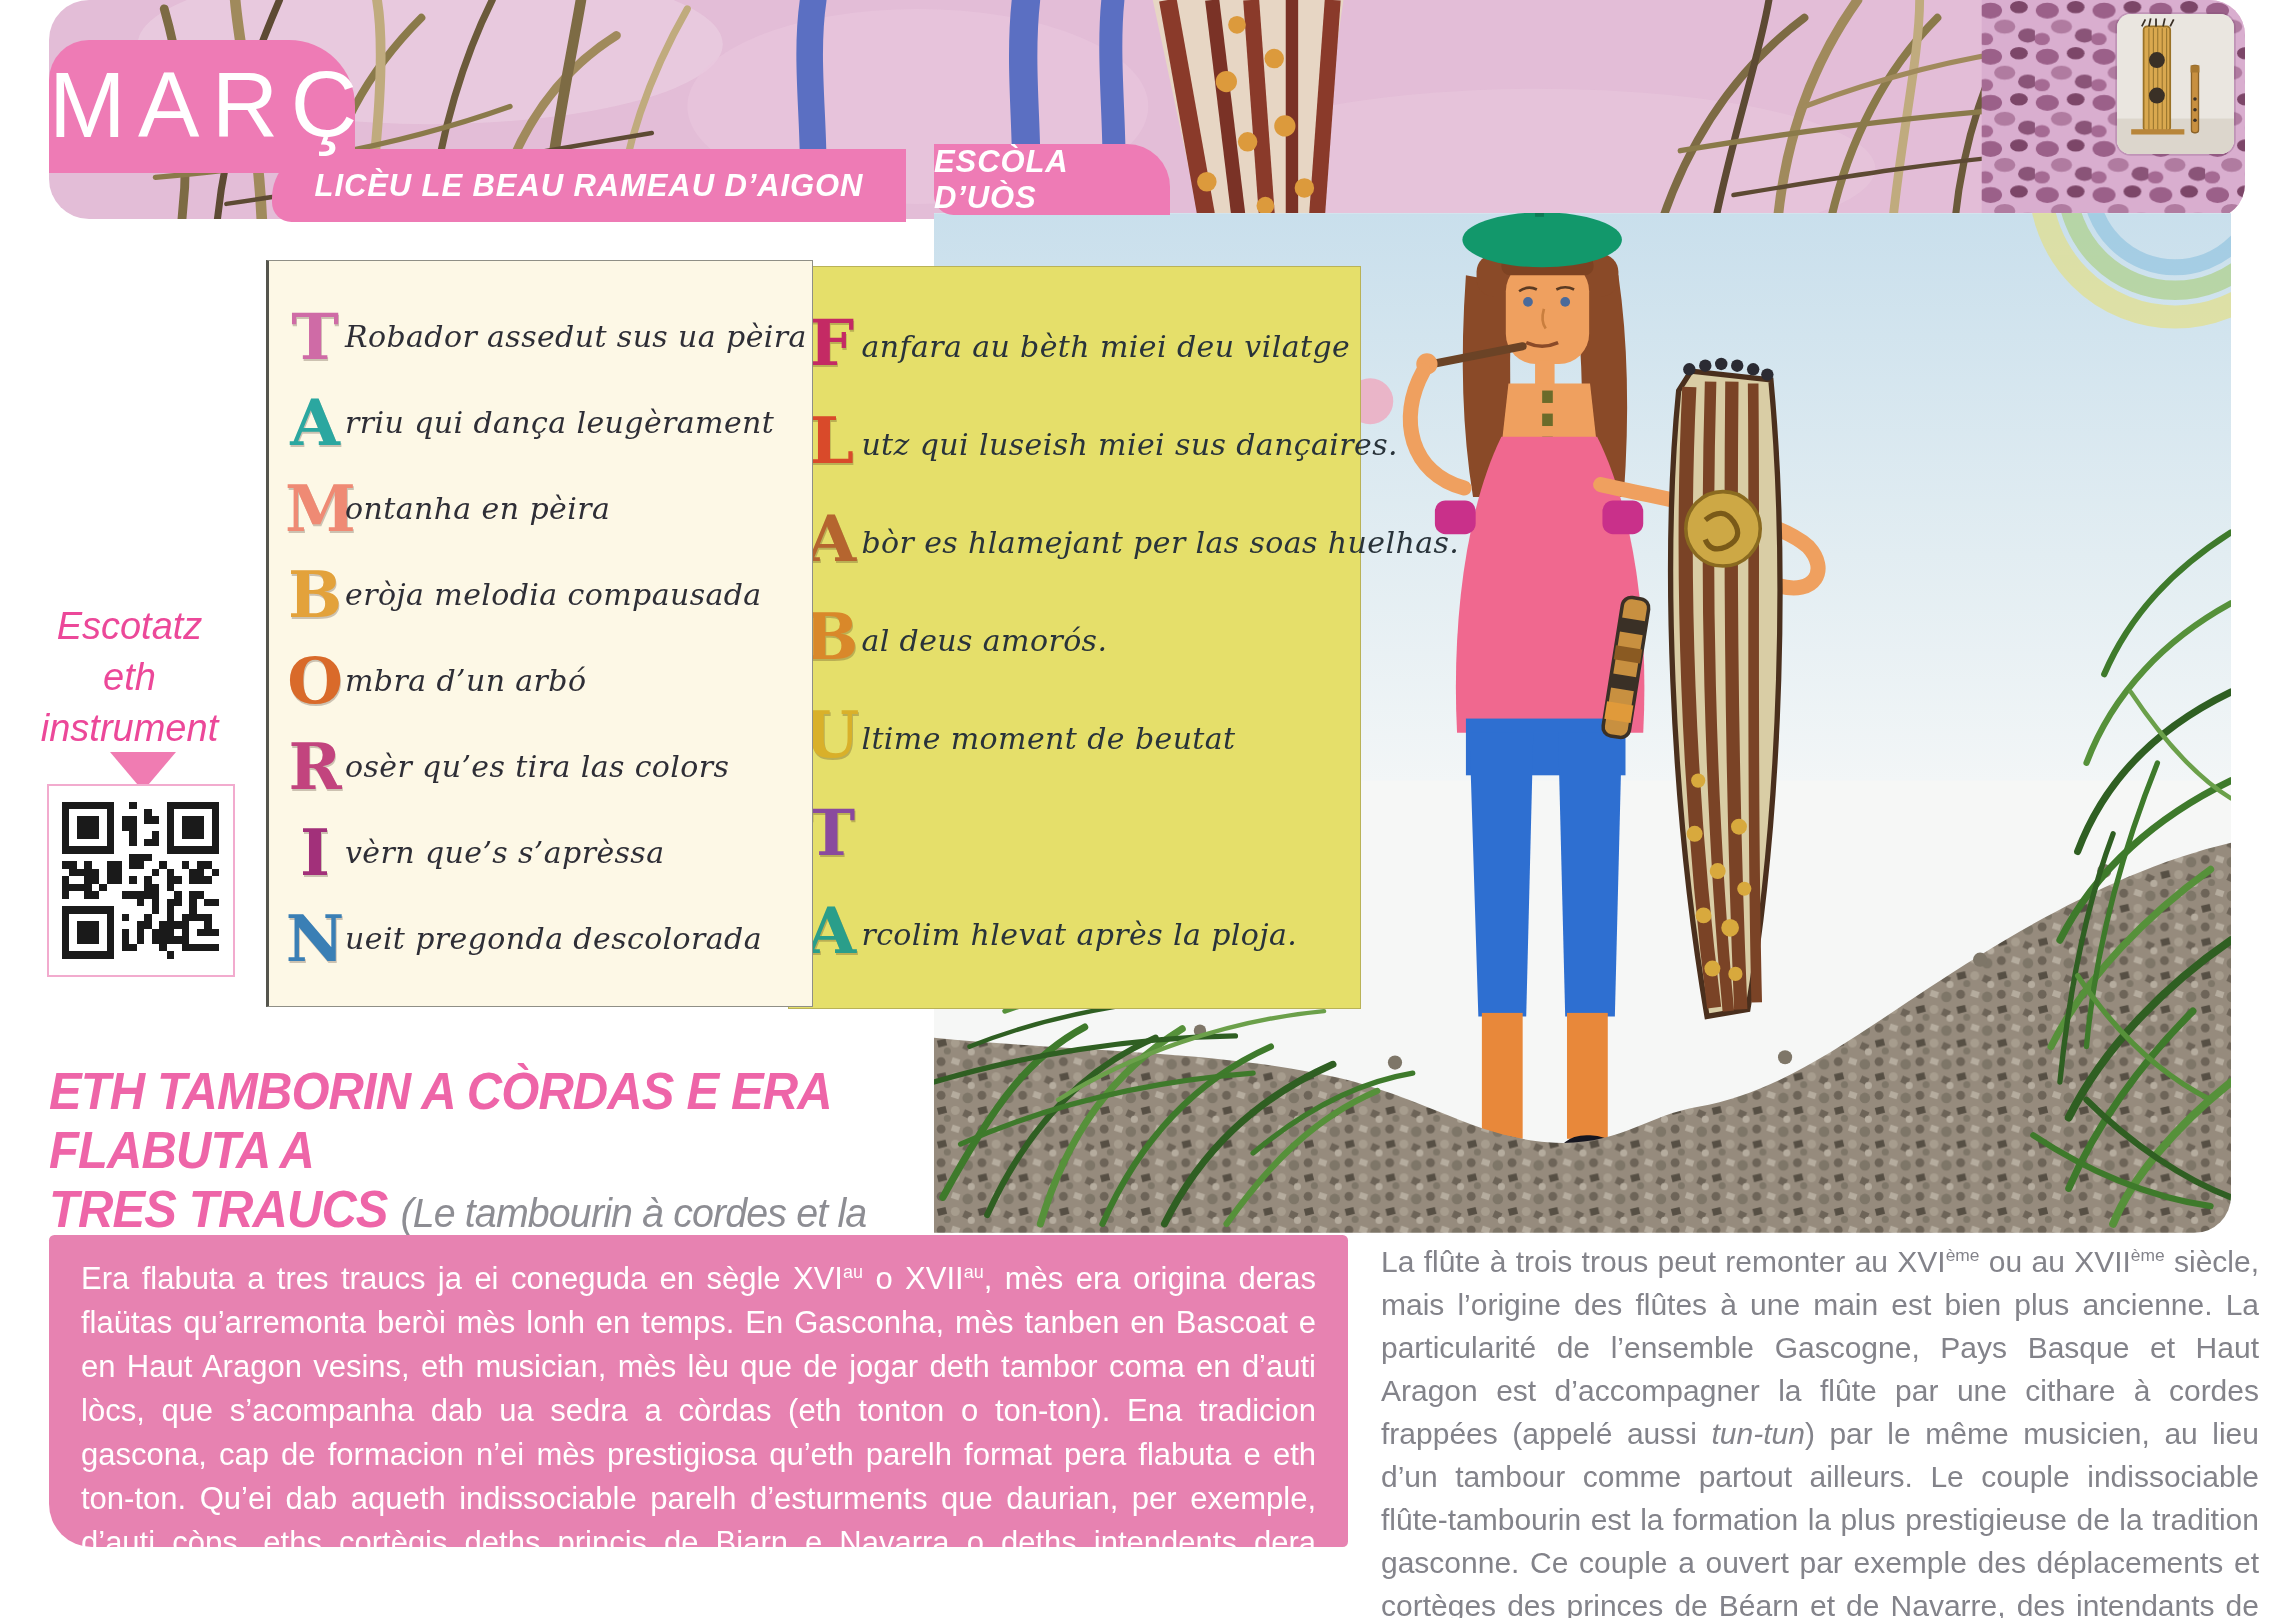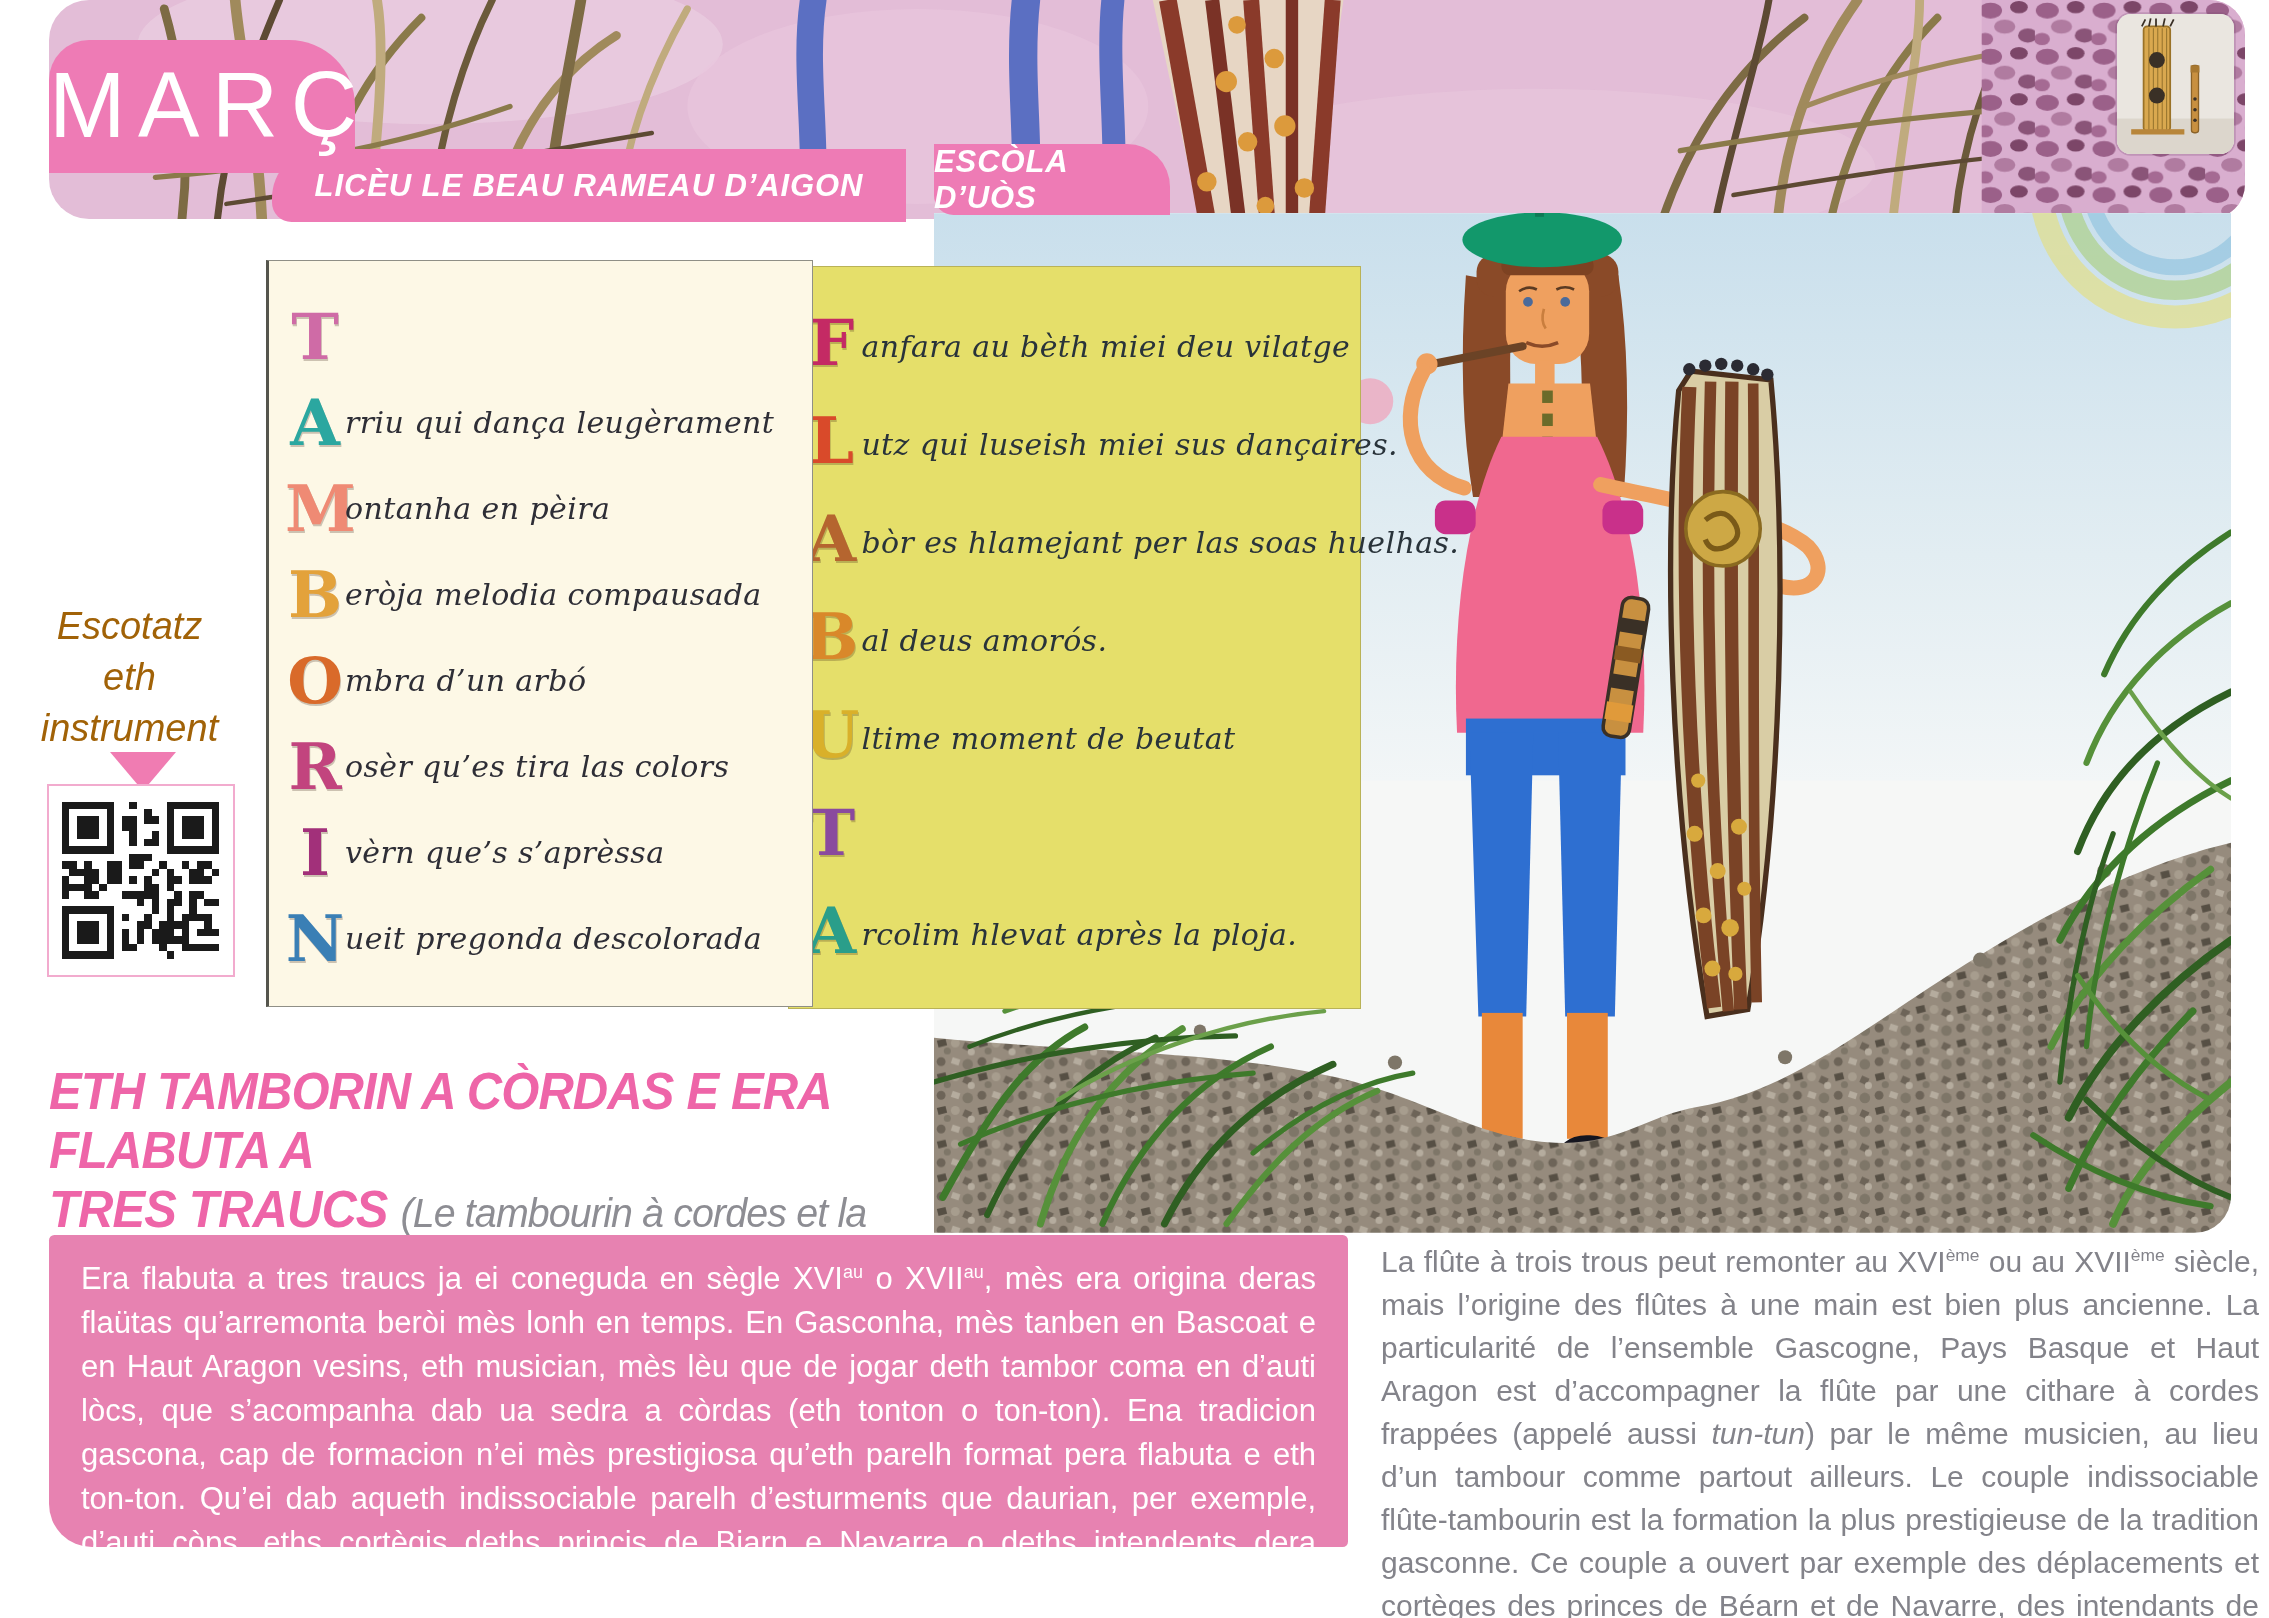--- a/index.html
+++ b/index.html
@@ -20,21 +20,21 @@
           display:flex;align-items:center;justify-content:center;letter-spacing:0.9px;}
   .ribbon-1{left:272px;top:149px;width:634px;height:73px;border-radius:49px 0 0 19.5px;}
   .ribbon-2{left:934px;top:112px;width:236px;height:71px;border-radius:0 43px 0 19.5px;margin-top:32px;}
 
   .inst-photo{position:absolute;left:2117px;top:14px;width:117px;height:140px;
               border-radius:14px;overflow:hidden;z-index:6;background:#eae6e0;
               box-shadow:0 0 0 1.8px rgba(120,70,110,.25);}
 
   
   .listen{position:absolute;left:25px;top:601px;width:209px;text-align:center;z-index:2;
-          font-style:italic;color:#a16207;font-size:38px;line-height:51px;font-family:"Liberation Sans",sans-serif;}
+          font-style:italic;color:#ec4899;font-size:38px;line-height:51px;font-family:"Liberation Sans",sans-serif;}
   .tri-down{position:absolute;left:110px;top:752px;width:0;height:0;z-index:2;
             border-left:33px solid transparent;border-right:33px solid transparent;
             border-top:39px solid #f07cb2;}
   .qr-box{position:absolute;left:47px;top:784px;width:188px;height:193px;z-index:2;
           border:2.7px solid #f2abce;background:#fff;box-sizing:border-box;padding:13.3px;}
   .qr-box svg{display:block;width:100%;height:100%;}
 
   
   .pcard{position:absolute;box-sizing:border-box;z-index:3;}
   .pcard-left{left:266px;top:260px;width:547px;height:747px;background:#fdf8e6;
@@ -369,20 +369,21 @@
         <path d="M1300,1000 C1350,1050 1410,1090 1463,1110" stroke="#2f5f22" stroke-width="7"></path>
         <path d="M1350,540 C1390,600 1430,640 1463,660" stroke="#6ba04a" stroke-width="5"></path>
         <path d="M1240,1040 C1300,1080 1370,1110 1440,1120" stroke="#3e7a2b" stroke-width="7"></path>
       </g>
     </svg>
   </div>
 
   <div class="pcard pcard-left">
     <div class="pline">
         <span class="pinit" style="color: rgb(207, 107, 166);">T</span>
+        <span class="ptext">Robador assedut sus ua pèira</span>
       </div>
     <div class="pline">
         <span class="pinit" style="color: rgb(43, 167, 160);">A</span>
         <span class="ptext">rriu qui dança leugèrament</span>
       </div>
     <div class="pline">
         <span class="pinit" style="color: rgb(239, 138, 116);">M</span>
         <span class="ptext">ontanha en pèira</span>
       </div>
     <div class="pline">

